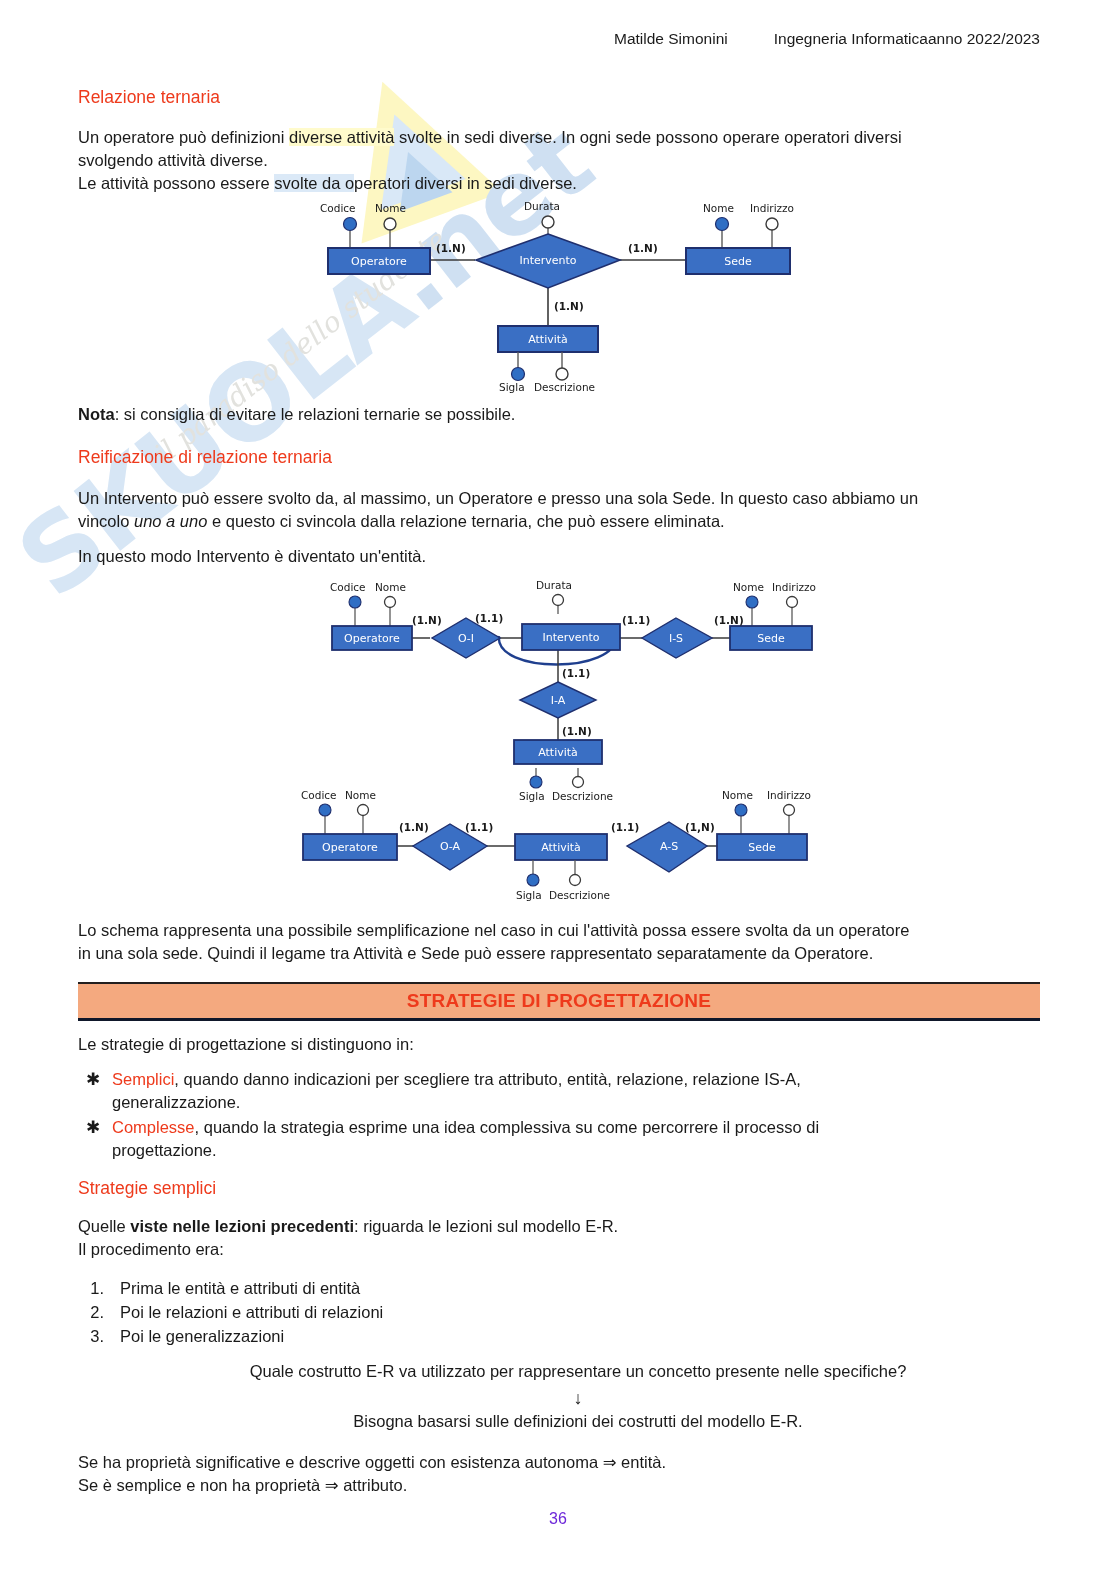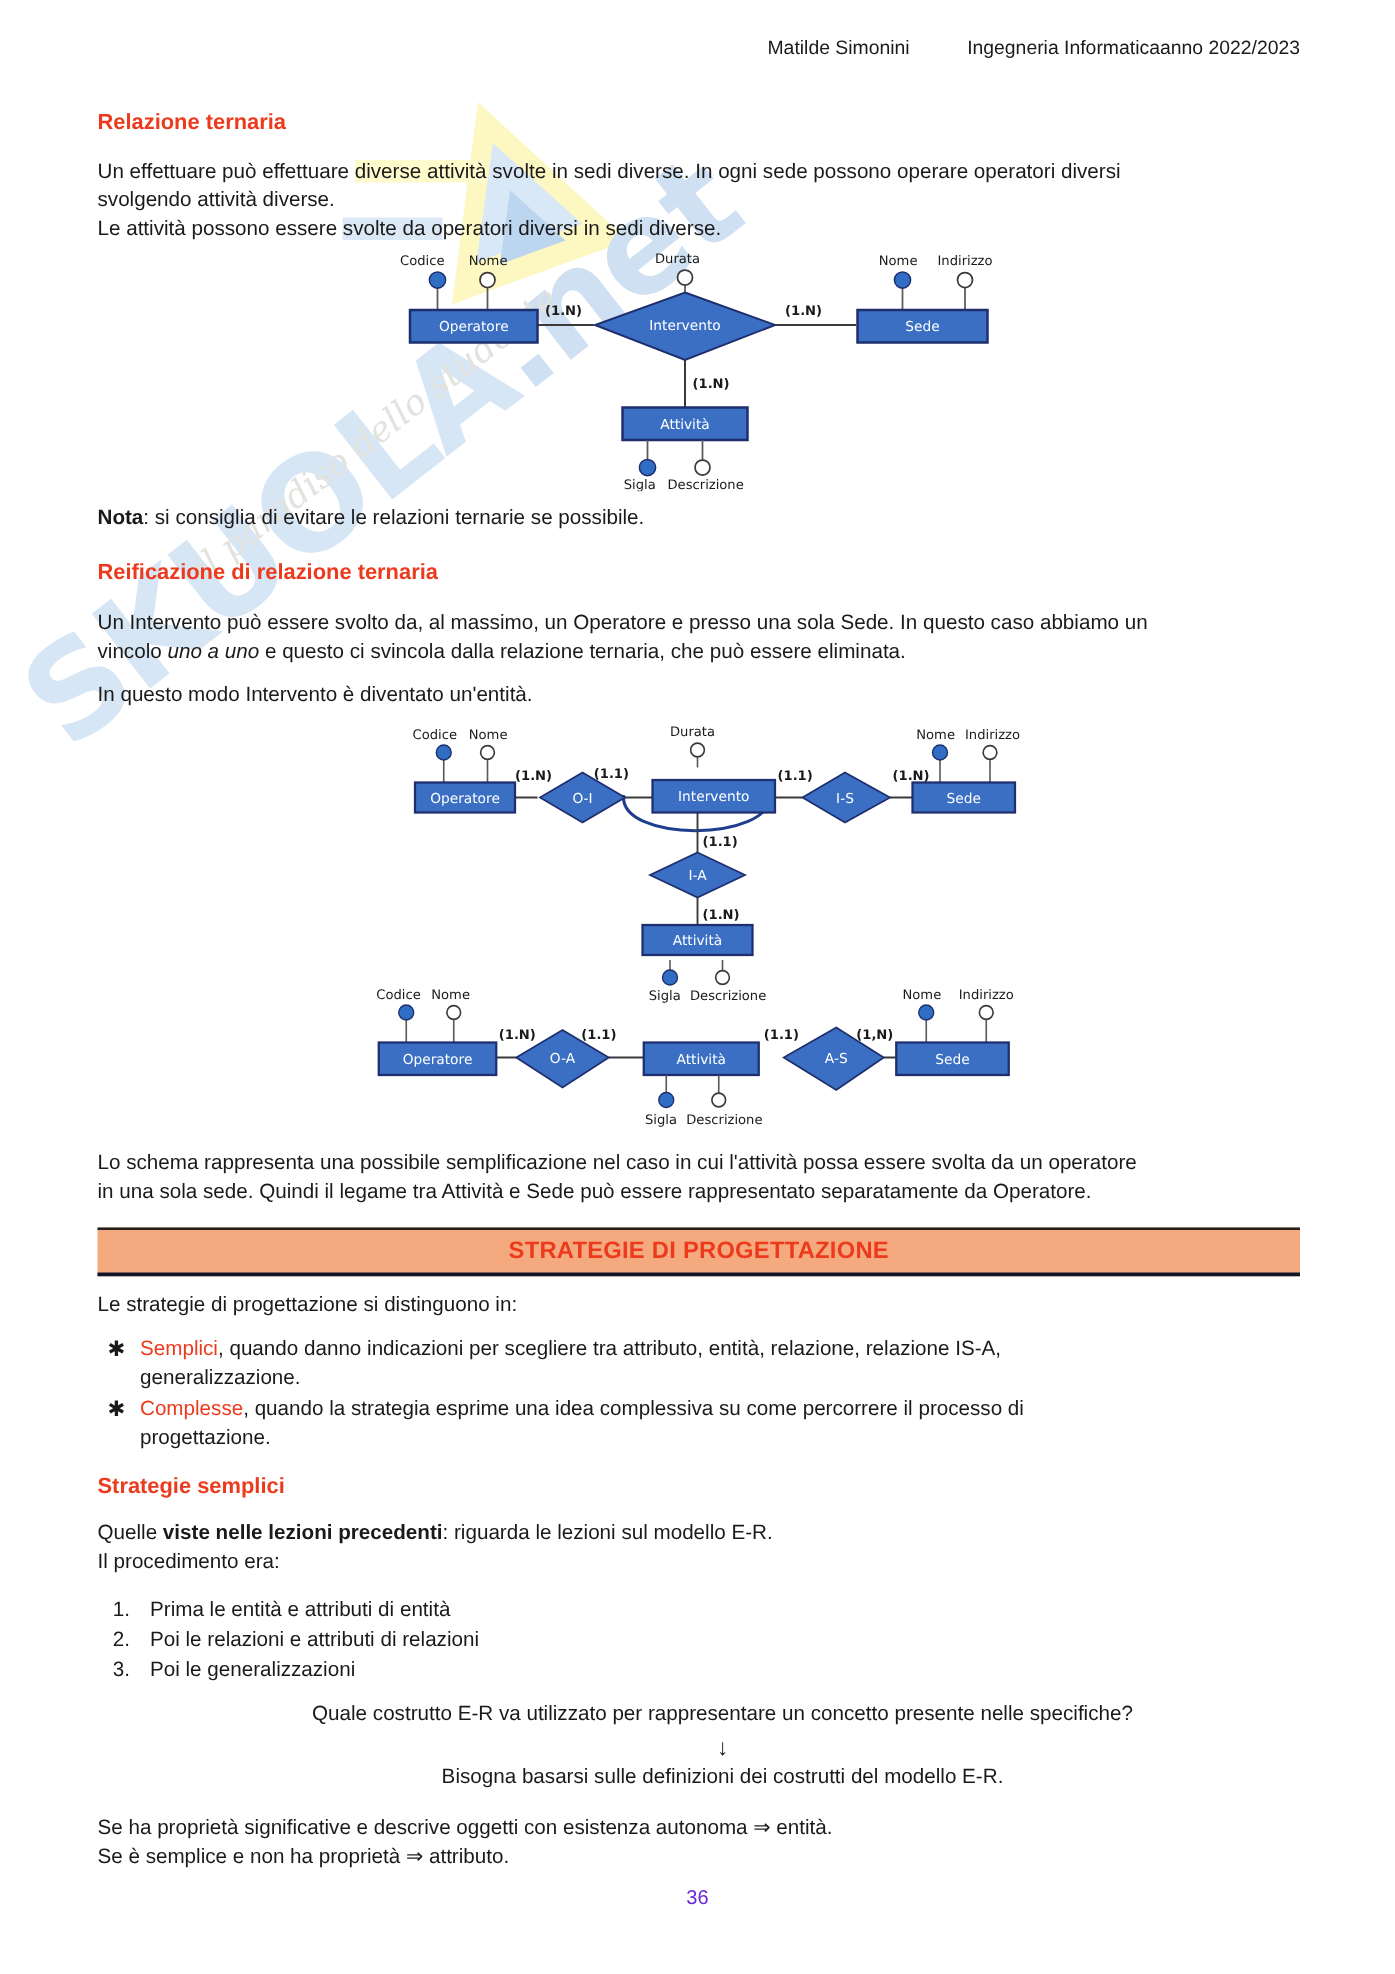--- a/index.html
+++ b/index.html
@@ -64,21 +64,21 @@
     color: #1a1a1a;
     z-index: 3;
   }
   .header .mid { margin-left: 46px; }
 
   
   .content { position: absolute; left: 0; top: 0; width: 1116px; z-index: 2; }
   .blk { position: absolute; color: #1a1a1a; font-size: 16.5px; line-height: 23px; }
   .h-red {
     color: #ee3a1c;
-    font-weight: bold;
+    font-weight: normal;
     font-size: 17.5px;
   }
   .hl-yellow { background: #fffbcc; }
   .hl-blue { background: #dbe9f7; }
   b { font-weight: bold; }
   i { font-style: italic; }
   .red { color: #ee3a1c; }
 
   
   .banner {
@@ -159,21 +159,21 @@
     <div>Matilde Simonini</div>
     <div class="mid">Ingegneria Informatica</div>
     <div>anno 2022/2023</div>
   </div>
 
   <div class="content">
 
     <div class="blk h-red" style="left:78px; top:86px;">Relazione ternaria</div>
 
     <div class="blk" style="left:78px; top:126px; width:962px;">
-      <span>Un effettuare può effettuare </span><span class="hl-yellow">diverse attività</span><span> svolte in sedi diverse. In ogni sede possono operare operatori diversi</span><br>
+      <span>Un operatore può definizioni </span><span class="hl-yellow">diverse attività</span><span> svolte in sedi diverse. In ogni sede possono operare operatori diversi</span><br>
       <span>svolgendo attività diverse.</span><br>
       <span>Le attività possono essere </span><span class="hl-blue">svolte da o</span><span>peratori diversi in sedi diverse.</span>
     </div>
 
     <svg class="diagram" style="left:290px; top:198px;" width="540" height="195" viewBox="0 0 540 195">
 
       <line x1="140" y1="62" x2="185" y2="62" stroke="#3a3a3a" stroke-width="1.6"></line>
       <line x1="330" y1="62" x2="395" y2="62" stroke="#3a3a3a" stroke-width="1.6"></line>
       <line x1="258" y1="90" x2="258" y2="128" stroke="#3a3a3a" stroke-width="1.6"></line>
 

